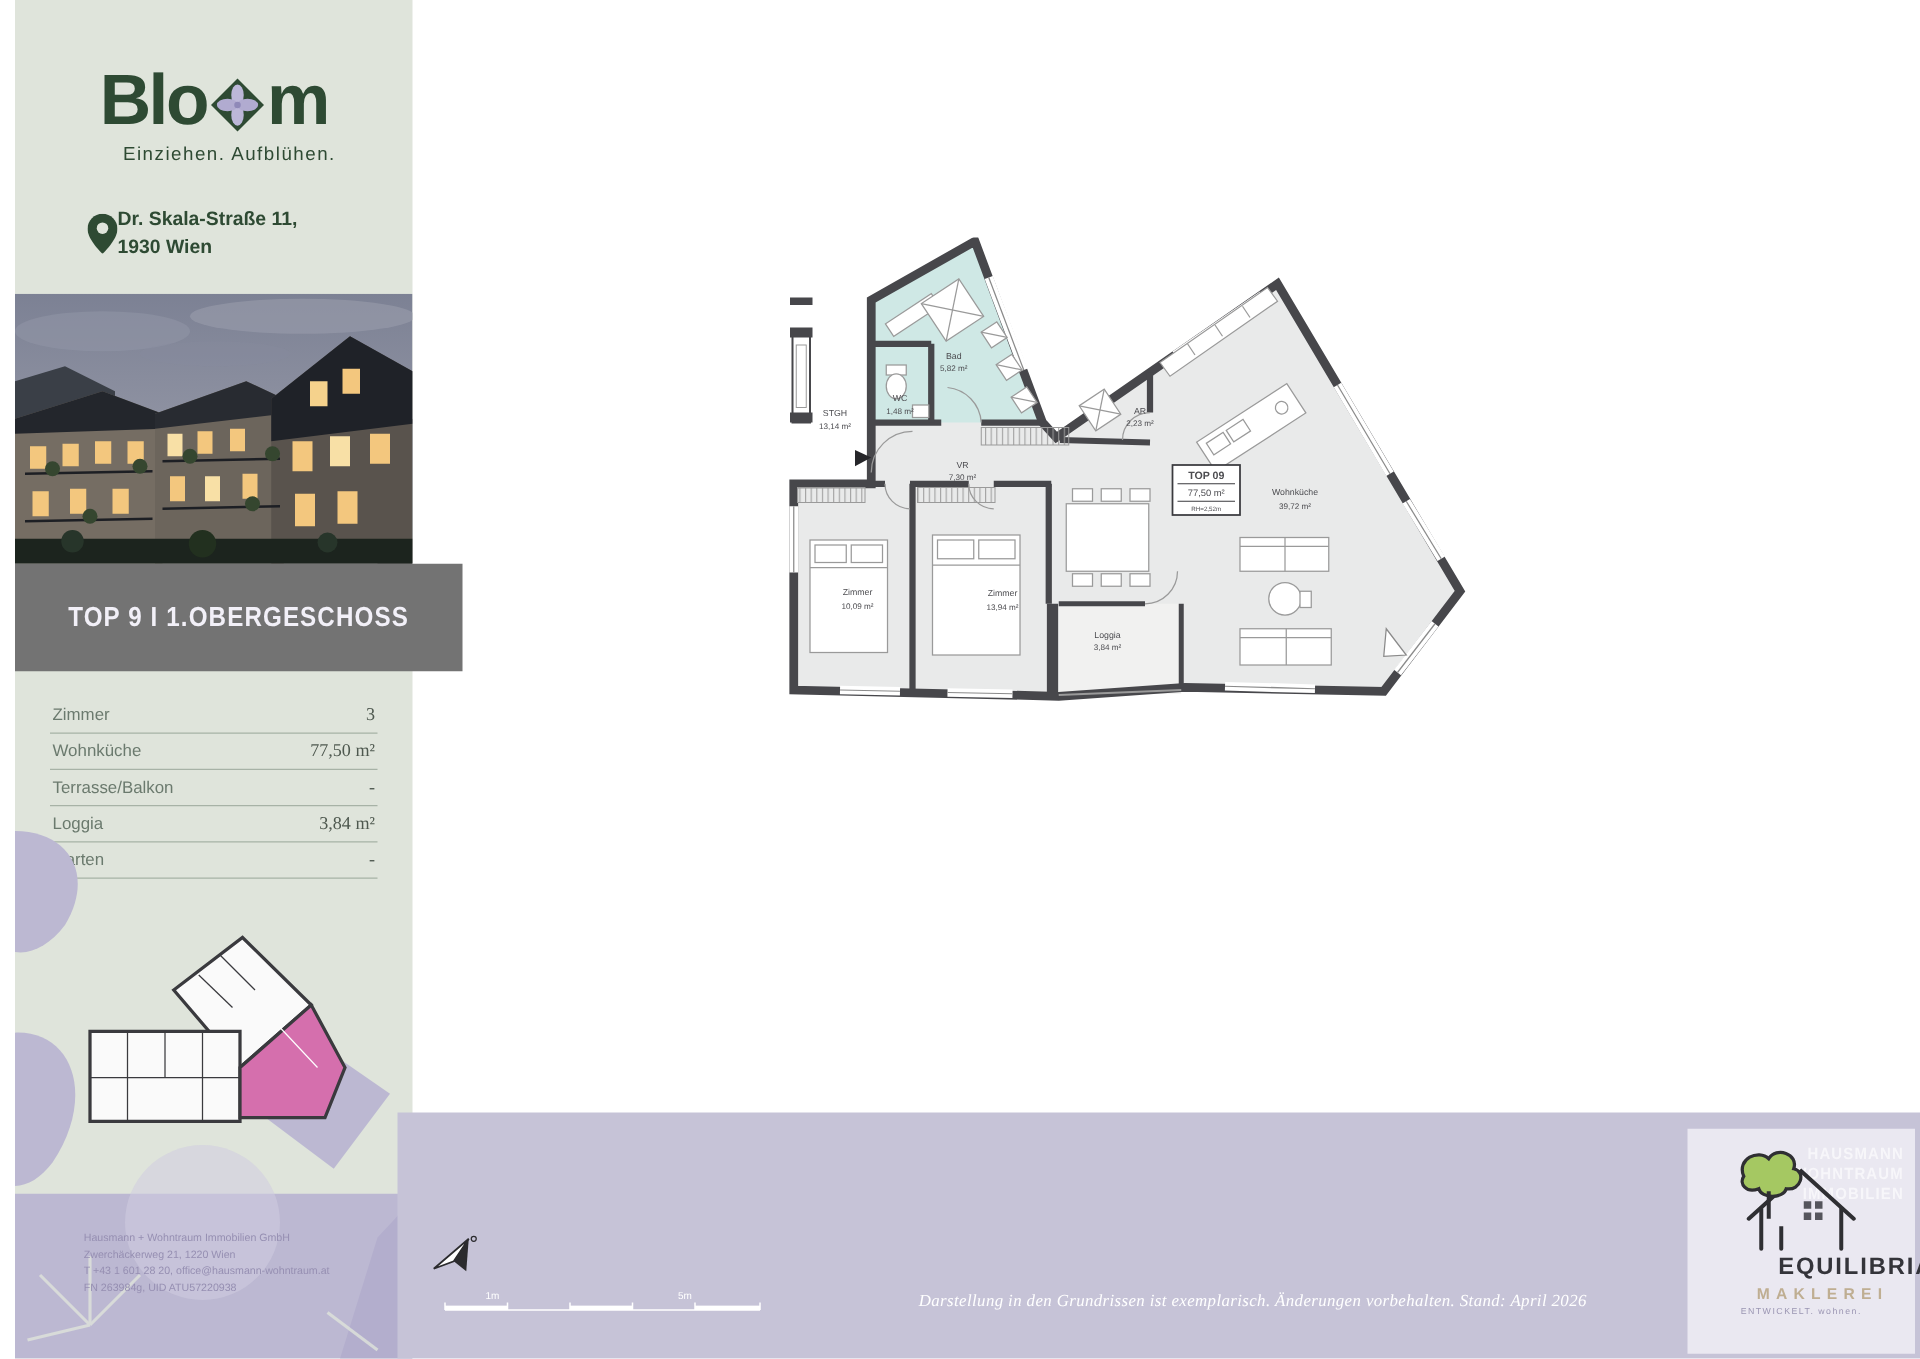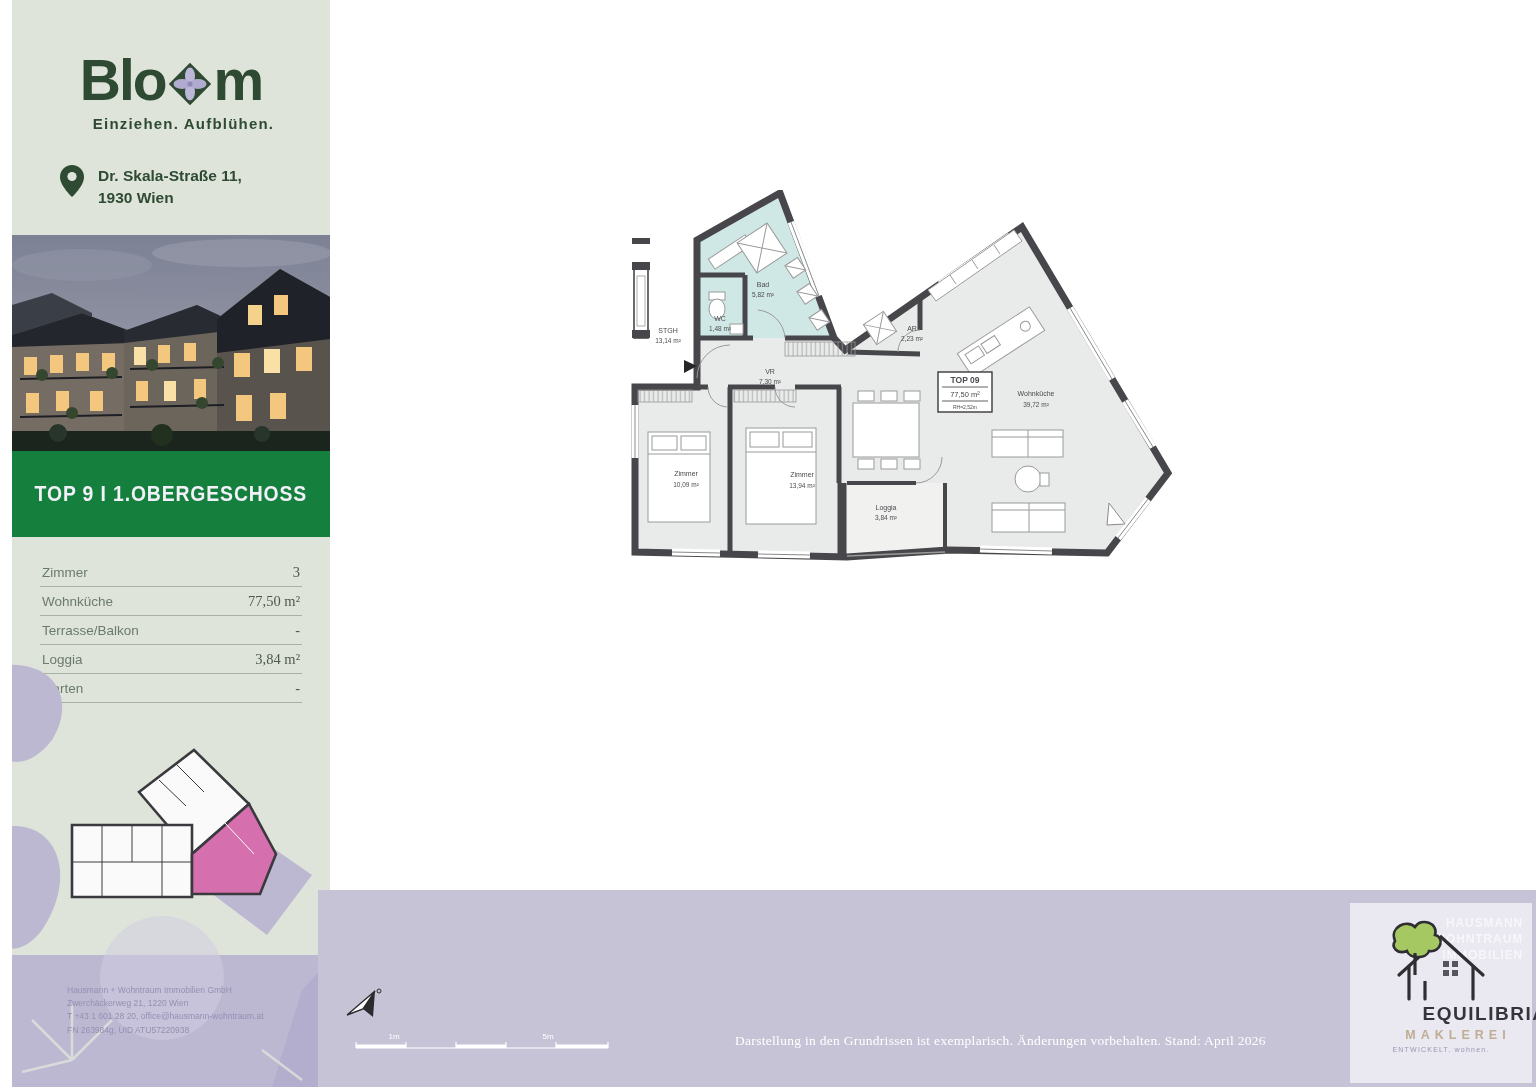--- a/index.html
+++ b/index.html
@@ -4,43 +4,43 @@
 <style>
   html,body{margin:0;padding:0;background:#ffffff;}
   body{font-family:"Liberation Sans",sans-serif;}
   #page{position:relative;width:1536px;height:1087px;background:#ffffff;overflow:hidden;}
 
   
   #sidebar{position:absolute;left:0;top:0;width:318px;height:1087px;background:#dfe4db;margin-left:12px;}
   .logo-row{position:absolute;left:0;top:52px;width:318px;display:flex;justify-content:center;align-items:center;}
   .logo-word{font-weight:800;font-size:57px;letter-spacing:-2px;color:#2e4a33;line-height:1;}
   .logo-flower{width:46px;height:46px;margin:6px 1px 0 1px;}
-  .logo-tagline{position:absolute;left:0;top:115px;width:343px;text-align:center;font-weight:700;font-size:15px;letter-spacing:1.2px;color:#2e4a33;}
-  .address-row{position:absolute;left:48px;top:165px;display:flex;gap:14px;align-items:flex-start;}
+  .logo-tagline{position:absolute;left:0;top:115px;width:343px;text-align:center;font-weight:400;font-size:15px;letter-spacing:1.2px;color:#2e4a33;}
+  .address-row{position:absolute;left:58px;top:165px;display:flex;align-items:center;}
   .address-text{font-weight:700;font-size:15.5px;line-height:1.45;color:#2e4a33;}
 
   #photo{position:absolute;left:0;top:235px;width:318px;height:216px;}
 
-  #unit-band{position:absolute;left:0;top:451px;width:318px;height:86px;background:#15803d;display:flex;align-items:center;justify-content:center;}
+  #unit-band{position:absolute;left:0;top:451px;width:358px;height:86px;background:#737373;display:flex;align-items:center;justify-content:center;}
   #unit-band .txt{font-weight:700;font-size:22px;letter-spacing:1px;color:#f2f0f8;transform:scaleX(.88);white-space:nowrap;}
 
   #facts{position:absolute;left:28px;top:558px;width:262px;}
   .fact-row{display:flex;justify-content:space-between;align-items:baseline;border-bottom:1px solid #a7b2a6;padding:6px 2px 5px 2px;}
   .fact-label{font-size:13.5px;color:#6b7a6e;}
   .fact-value{font-family:"Liberation Serif",serif;font-size:14.5px;color:#4e584f;}
 
   #deco{position:absolute;left:0;top:660px;width:318px;height:427px;}
   #miniplan{position:absolute;left:52px;top:742px;width:214px;height:172px;}
   #company{position:absolute;left:55px;top:984px;width:230px;font-size:8.5px;line-height:1.55;color:#968fb2;}
 
   
   #footer-band{position:absolute;left:318px;top:890px;width:1218px;height:197px;background:#c6c3d7;}
   #compass{position:absolute;left:343px;top:985px;width:42px;height:42px;}
   #scalebar{position:absolute;left:352px;top:1028px;width:262px;height:28px;}
-  #disclaimer{position:absolute;left:735px;top:1033px;font-family:"Liberation Serif",serif;font-size:13.5px;color:#ffffff;letter-spacing:.3px;}
+  #disclaimer{position:absolute;left:735px;top:1033px;font-family:"Liberation Serif",serif;font-style:italic;font-size:13.5px;color:#ffffff;letter-spacing:.3px;}
 
   #broker{position:absolute;left:1350px;top:903px;width:182px;height:180px;background:#eae8f1;}
   #broker .wm{position:absolute;right:9px;top:12px;text-align:right;font-weight:700;font-size:13px;line-height:16px;letter-spacing:1px;color:rgba(255,255,255,.62);transform:scaleX(.92);transform-origin:right top;}
   #broker .logo{position:absolute;left:31px;top:16px;width:120px;height:82px;}
   #broker .nm{position:absolute;left:0;top:100px;width:182px;text-align:center;font-weight:700;font-size:19px;letter-spacing:1.5px;color:#34343a;margin-left:44px;}
   #broker .dv{position:absolute;left:17px;top:125px;width:182px;text-align:center;font-weight:700;font-size:12.5px;letter-spacing:5px;color:#bfae92;}
   #broker .tg{position:absolute;left:0;top:143px;width:182px;text-align:center;font-size:7px;letter-spacing:1.2px;color:#9b96b3;}
 
   
   #floorplan{position:absolute;left:620px;top:190px;width:560px;height:390px;}

